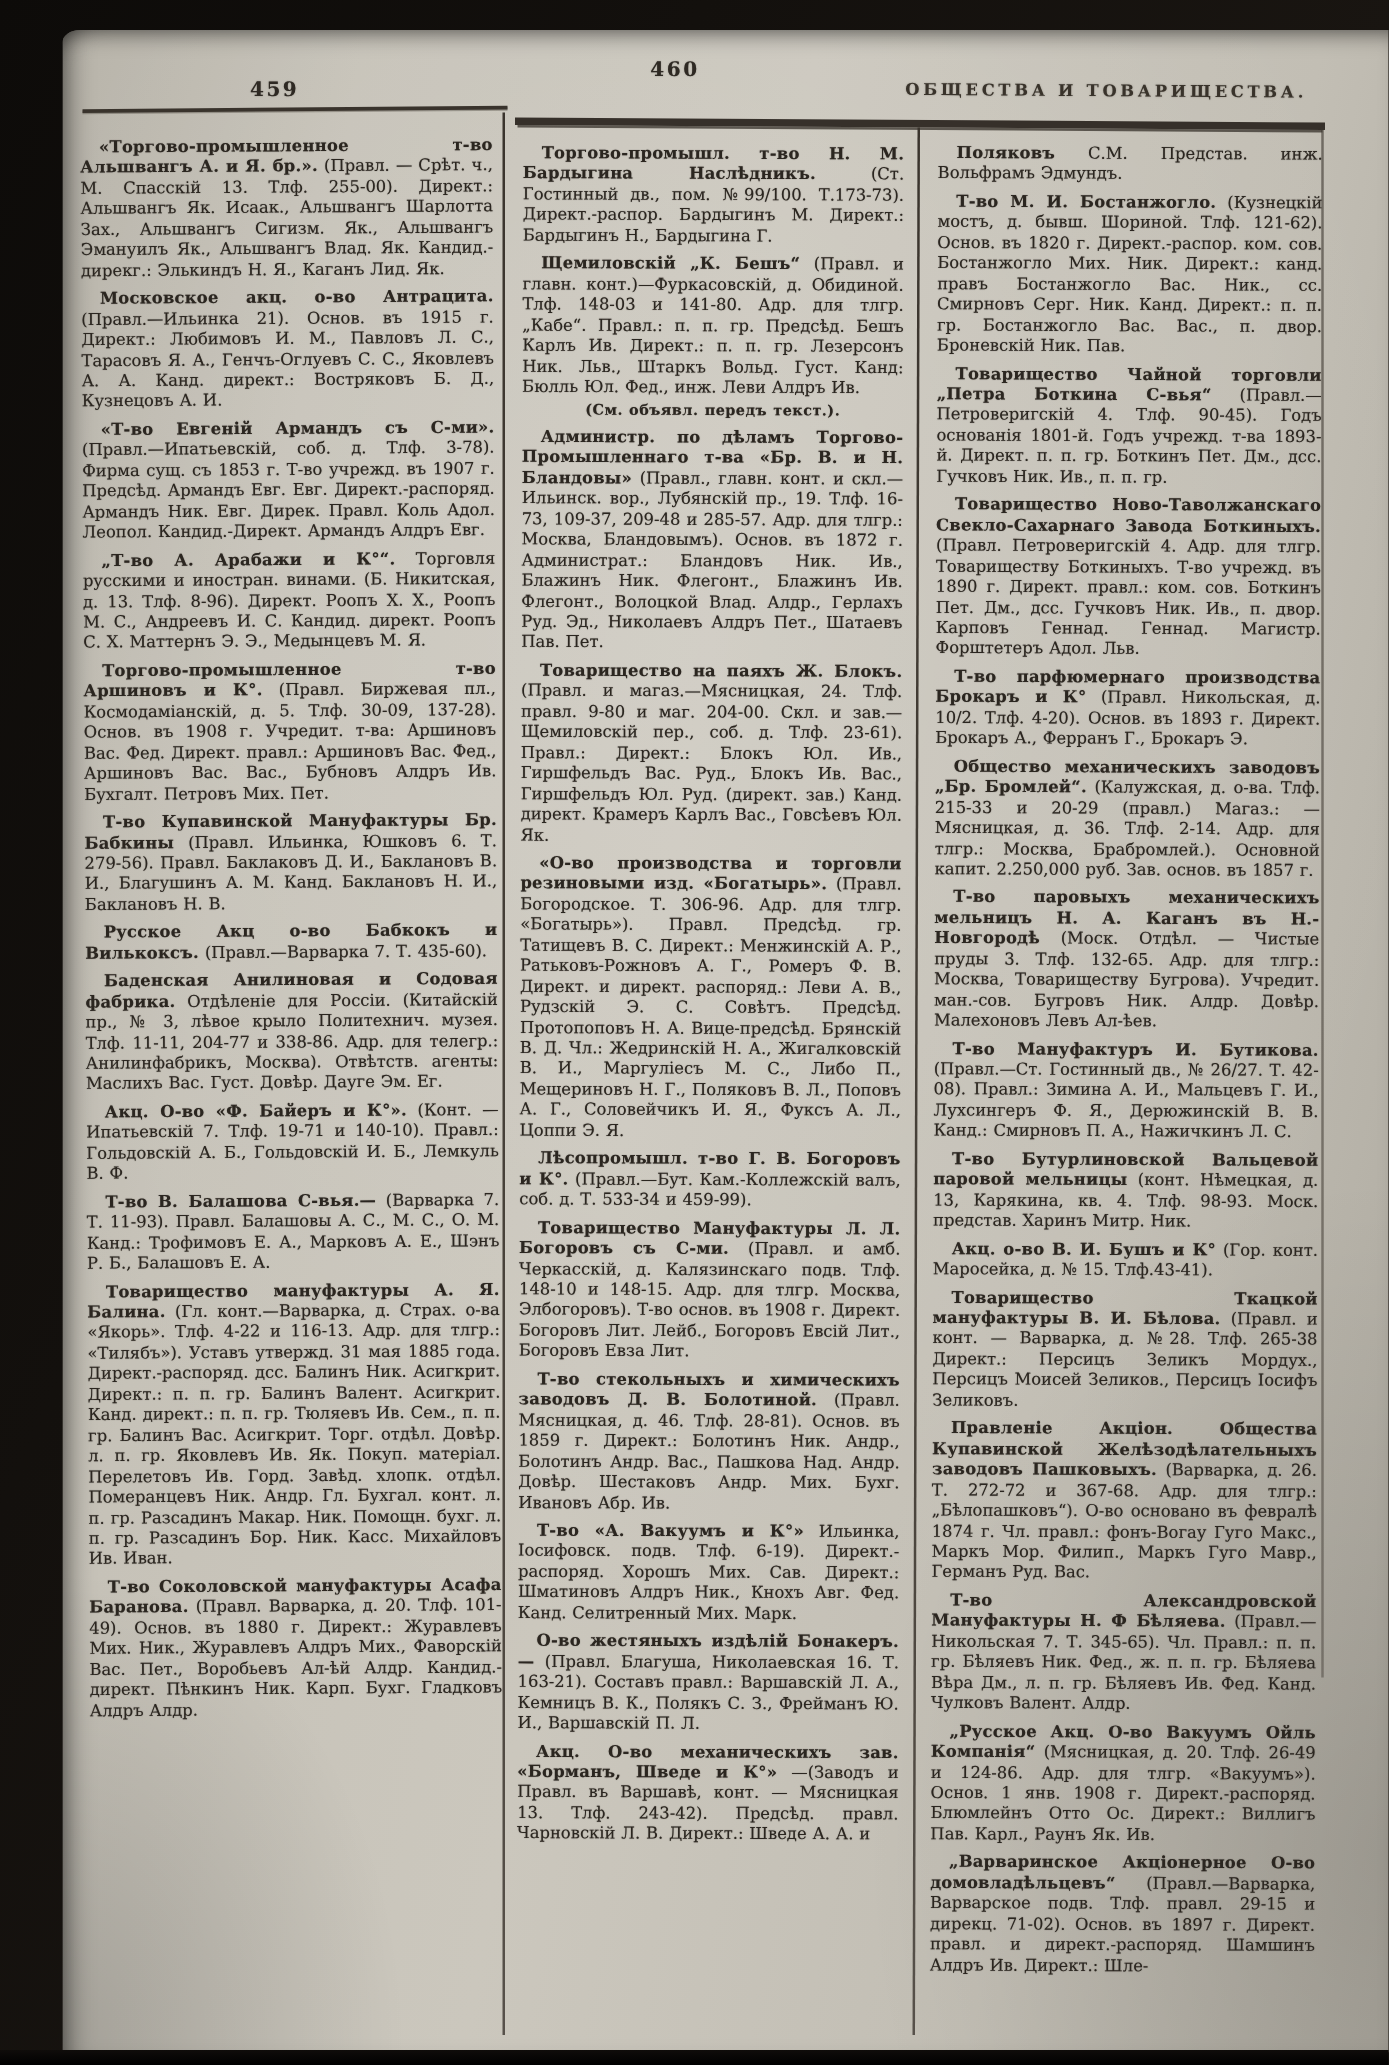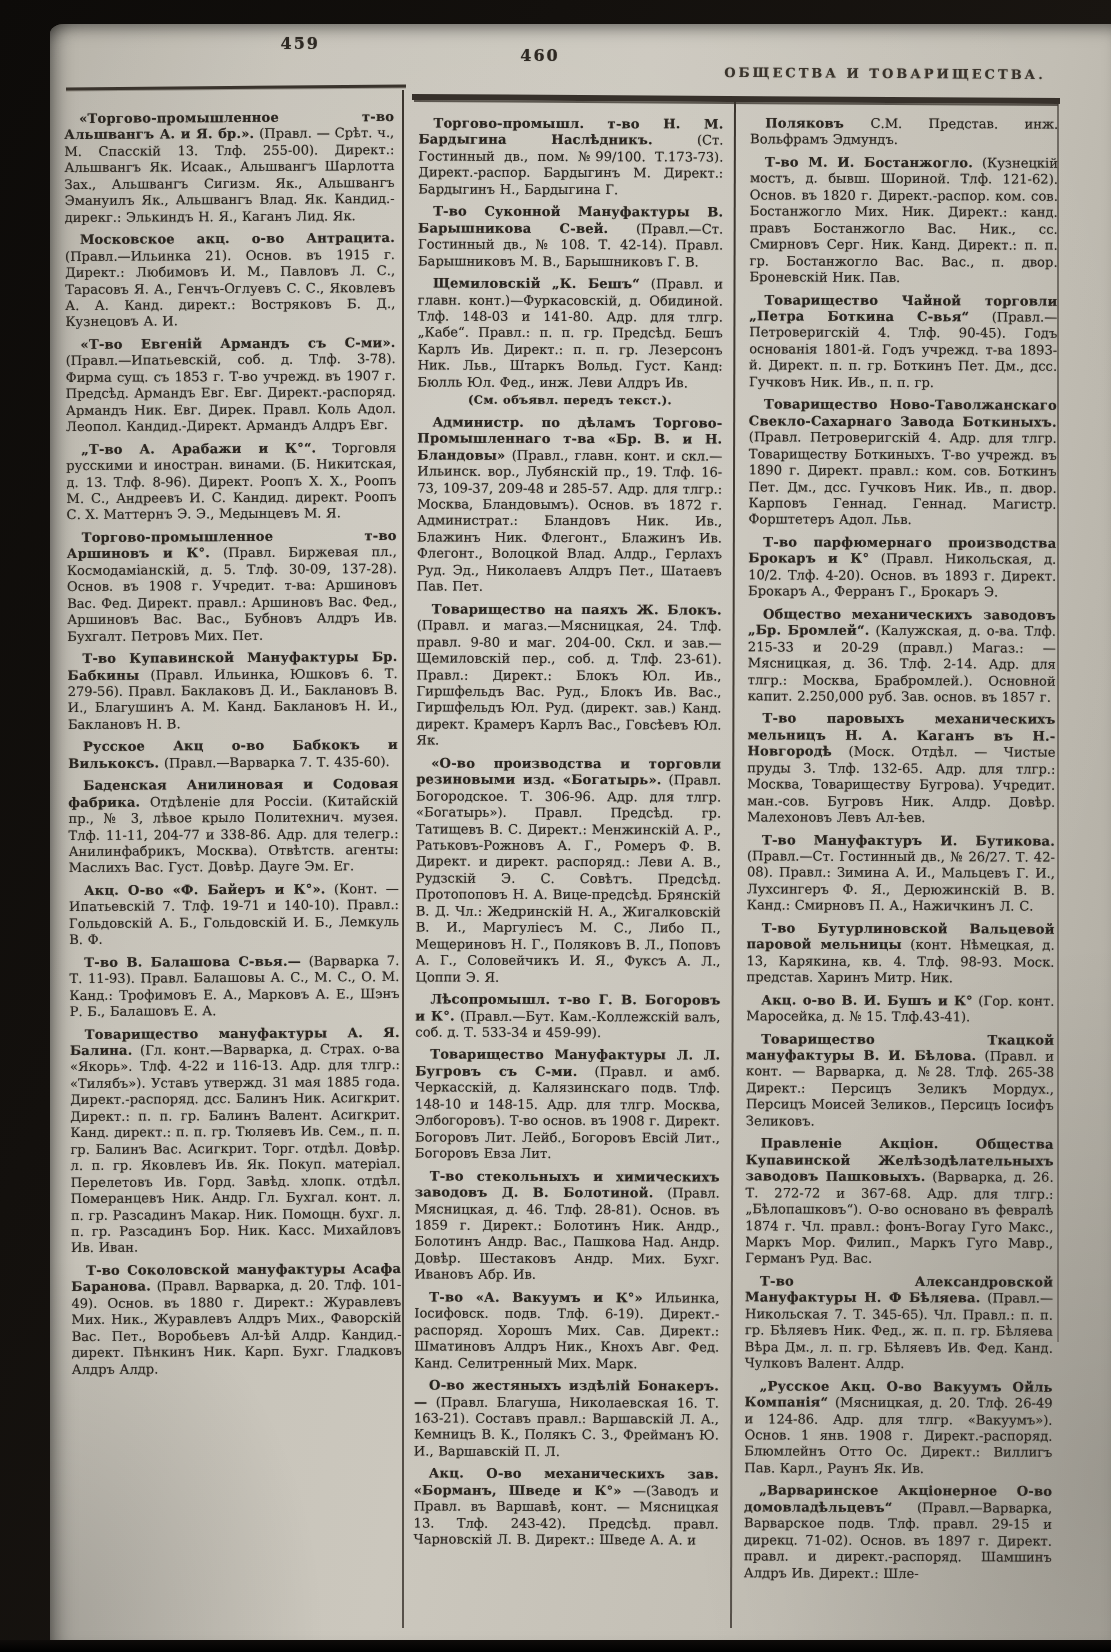--- a/index.html
+++ b/index.html
@@ -24,21 +24,21 @@
       linear-gradient(100deg,#b7b3a9 0%,#c6c2b8 18%,#cbc7bd 45%,#c2beb4 75%,#aeaaa0 100%);
     border-top-left-radius:14px 10px;
     box-shadow:inset 0 14px 18px -12px rgba(0,0,0,.55), inset 18px 0 22px -16px rgba(0,0,0,.6);
   }
   .ink{color:#2b2620;}
   
   .pagenum{
     font-weight:bold;font-size:16px;letter-spacing:2px;color:#2e2923;
     text-shadow:0 0 1px rgba(46,41,35,.55);
   }
-  .pagenum-459{position:absolute;left:150px;top:10px;width:120px;text-align:right;}
+  .pagenum-459{position:absolute;left:150px;top:38px;width:120px;text-align:left;}
   .pagenum-460{position:absolute;left:430px;top:22px;width:120px;text-align:center;}
   .running-title{
     position:absolute;left:650px;top:42px;width:370px;text-align:center;
     font-weight:bold;font-size:13px;letter-spacing:3px;color:#39332b;
     text-shadow:0 0 1.2px rgba(57,51,43,.5);
     transform:rotate(.4deg);
   }
   .rule-459{
     position:absolute;left:16px;top:62px;width:340px;height:3px;
     background:#39332c;box-shadow:0 1px 0 rgba(57,51,44,.35);
@@ -103,27 +103,26 @@
         <p class="entry"><b>Т-во Купавинской Мануфактуры Бр. Бабкины</b> (Правл. Ильинка, Юшковъ 6. Т. 279-56). Правл. Баклаковъ Д. И., Баклановъ В. И., Благушинъ А. М. Канд. Баклановъ Н. И., Баклановъ Н. В.</p>
         <p class="entry"><b>Русское Акц о-во Бабкокъ и Вилькоксъ.</b> (Правл.—Варварка 7. Т. 435-60).</p>
         <p class="entry"><b>Баденская Анилиновая и Содовая фабрика.</b> Отдѣленіе для Россіи. (Китайскій пр., № 3, лѣвое крыло Политехнич. музея. Тлф. 11-11, 204-77 и 338-86. Адр. для телегр.: Анилинфабрикъ, Москва). Отвѣтств. агенты: Маслихъ Вас. Густ. Довѣр. Дауге Эм. Ег.</p>
         <p class="entry"><b>Акц. О-во «Ф. Байеръ и К°».</b> (Конт. —Ипатьевскій 7. Тлф. 19-71 и 140-10). Правл.: Гольдовскій А. Б., Гольдовскій И. Б., Лемкуль В. Ф.</p>
         <p class="entry"><b>Т-во В. Балашова С-вья.—</b> (Варварка 7. Т. 11-93). Правл. Балашовы А. С., М. С., О. М. Канд.: Трофимовъ Е. А., Марковъ А. Е., Шэнъ Р. Б., Балашовъ Е. А.</p>
         <p class="entry"><b>Товарищество мануфактуры А. Я. Балина.</b> (Гл. конт.—Варварка, д. Страх. о-ва «Якорь». Тлф. 4-22 и 116-13. Адр. для тлгр.: «Тилябъ»). Уставъ утвержд. 31 мая 1885 года. Директ.-распоряд. дсс. Балинъ Ник. Асигкрит. Директ.: п. п. гр. Балинъ Валент. Асигкрит. Канд. директ.: п. п. гр. Тюляевъ Ив. Сем., п. п. гр. Балинъ Вас. Асигкрит. Торг. отдѣл. Довѣр. л. п. гр. Яковлевъ Ив. Як. Покуп. матеріал. Перелетовъ Ив. Горд. Завѣд. хлопк. отдѣл. Померанцевъ Ник. Андр. Гл. Бухгал. конт. л. п. гр. Разсадинъ Макар. Ник. Помощн. бухг. л. п. гр. Разсадинъ Бор. Ник. Касс. Михайловъ Ив. Иван.</p>
         <p class="entry"><b>Т-во Соколовской мануфактуры Асафа Баранова.</b> (Правл. Варварка, д. 20. Тлф. 101-49). Основ. въ 1880 г. Директ.: Журавлевъ Мих. Ник., Журавлевъ Алдръ Мих., Фаворскій Вас. Пет., Воробьевъ Ал-ѣй Алдр. Кандид.-директ. Пѣнкинъ Ник. Карп. Бухг. Гладковъ Алдръ Алдр.</p>
       </div>
     <div class="col col-2 ink" id="col2">
         <p class="entry"><b>Торгово-промышл. т-во Н. М. Бардыгина Наслѣдникъ.</b> (Ст. Гостинный дв., пом. №99/100. Т.173-73). Директ.-распор. Бардыгинъ М. Директ.: Бардыгинъ Н., Бардыгина Г.</p>
-        <p class="entry"><b>Т-во Суконной Мануфактуры В. Барышникова С-вей.</b> (Правл.—Ст. Гостинный дв., № 108. Т. 42-14). Правл. Барышниковъ М. В., Барышниковъ Г. В.</p>
         <p class="entry"><b>Щемиловскій „К. Бешъ“</b> (Правл. и главн. конт.)—Фуркасовскій, д. Обидиной. Тлф. 148-03 и 141-80. Адр. для тлгр. „Кабе“. Правл.: п. п. гр. Предсѣд. Бешъ Карлъ Ив. Директ.: п. п. гр. Лезерсонъ Ник. Льв., Штаркъ Вольд. Густ. Канд: Бюлль Юл. Фед., инж. Леви Алдръ Ив.<span class="note">(См. объявл. передъ текст.).</span></p>
         <p class="entry"><b>Администр. по дѣламъ Торгово-Промышленнаго т-ва «Бр. В. и Н. Бландовы»</b> (Правл., главн. конт. и скл.—Ильинск. вор., Лубянскій пр., 19. Тлф. 16-73, 109-37, 209-48 и 285-57. Адр. для тлгр.: Москва, Бландовымъ). Основ. въ 1872 г. Администрат.: Бландовъ Ник. Ив., Блажинъ Ник. Флегонт., Блажинъ Ив. Флегонт., Волоцкой Влад. Алдр., Герлахъ Руд. Эд., Николаевъ Алдръ Пет., Шатаевъ Пав. Пет.</p>
         <p class="entry"><b>Товарищество на паяхъ Ж. Блокъ.</b> (Правл. и магаз.—Мясницкая, 24. Тлф. правл. 9-80 и маг. 204-00. Скл. и зав.—Щемиловскій пер., соб. д. Тлф. 23-61). Правл.: Директ.: Блокъ Юл. Ив., Гиршфельдъ Вас. Руд., Блокъ Ив. Вас., Гиршфельдъ Юл. Руд. (директ. зав.) Канд. директ. Крамеръ Карлъ Вас., Говсѣевъ Юл. Як.</p>
         <p class="entry"><b>«О-во производства и торговли резиновыми изд. «Богатырь».</b> (Правл. Богородское. Т. 306-96. Адр. для тлгр. «Богатырь»). Правл. Предсѣд. гр. Татищевъ В. С. Директ.: Менжинскій А. Р., Ратьковъ-Рожновъ А. Г., Ромеръ Ф. В. Директ. и директ. распоряд.: Леви А. В., Рудзскій Э. С. Совѣтъ. Предсѣд. Протопоповъ Н. А. Вице-предсѣд. Брянскій В. Д. Чл.: Жедринскій Н. А., Жигалковскій В. И., Маргуліесъ М. С., Либо П., Мещериновъ Н. Г., Поляковъ В. Л., Поповъ А. Г., Соловейчикъ И. Я., Фуксъ А. Л., Цоппи Э. Я.</p>
         <p class="entry"><b>Лѣсопромышл. т-во Г. В. Богоровъ и К°.</b> (Правл.—Бут. Кам.-Коллежскій валъ, соб. д. Т. 533-34 и 459-99).</p>
-        <p class="entry"><b>Товарищество Мануфактуры Л. Л. Бугровъ съ С-ми.</b> (Правл. и амб. Черкасскій, д. Калязинскаго подв. Тлф. 148-10 и 148-15. Адр. для тлгр. Москва, Элбогоровъ). Т-во основ. въ 1908 г. Директ. Богоровъ Лит. Лейб., Богоровъ Евсій Лит., Богоровъ Евза Лит.</p>
+        <p class="entry"><b>Товарищество Мануфактуры Л. Л. Богоровъ съ С-ми.</b> (Правл. и амб. Черкасскій, д. Калязинскаго подв. Тлф. 148-10 и 148-15. Адр. для тлгр. Москва, Элбогоровъ). Т-во основ. въ 1908 г. Директ. Богоровъ Лит. Лейб., Богоровъ Евсій Лит., Богоровъ Евза Лит.</p>
         <p class="entry"><b>Т-во стекольныхъ и химическихъ заводовъ Д. В. Болотиной.</b> (Правл. Мясницкая, д. 46. Тлф. 28-81). Основ. въ 1859 г. Директ.: Болотинъ Ник. Андр., Болотинъ Андр. Вас., Пашкова Над. Андр. Довѣр. Шестаковъ Андр. Мих. Бухг. Ивановъ Абр. Ив.</p>
         <p class="entry"><b>Т-во «А. Вакуумъ и К°»</b> Ильинка, Іосифовск. подв. Тлф. 6-19). Директ.-распоряд. Хорошъ Мих. Сав. Директ.: Шматиновъ Алдръ Ник., Кнохъ Авг. Фед. Канд. Селитренный Мих. Марк.</p>
         <p class="entry"><b>О-во жестяныхъ издѣлій Бонакеръ.—</b> (Правл. Благуша, Николаевская 16. Т. 163-21). Составъ правл.: Варшавскій Л. А., Кемницъ В. К., Полякъ С. З., Фрейманъ Ю. И., Варшавскій П. Л.</p>
         <p class="entry"><b>Акц. О-во механическихъ зав. «Борманъ, Шведе и К°»</b> —(Заводъ и Правл. въ Варшавѣ, конт. — Мясницкая 13. Тлф. 243-42). Предсѣд. правл. Чарновскій Л. В. Директ.: Шведе А. А. и</p>
       </div>
     <div class="col col-3 ink" id="col3">
         <p class="entry"><b>Поляковъ</b> С.М. Представ. инж. Вольфрамъ Эдмундъ.</p>
         <p class="entry"><b>Т-во М. И. Бостанжогло.</b> (Кузнецкій мостъ, д. бывш. Шориной. Тлф. 121-62). Основ. въ 1820 г. Директ.-распор. ком. сов. Бостанжогло Мих. Ник. Директ.: канд. правъ Бостанжогло Вас. Ник., сс. Смирновъ Серг. Ник. Канд. Директ.: п. п. гр. Бостанжогло Вас. Вас., п. двор. Броневскій Ник. Пав.</p>
         <p class="entry"><b>Товарищество Чайной торговли „Петра Боткина С-вья“</b> (Правл.— Петроверигскій 4. Тлф. 90-45). Годъ основанія 1801-й. Годъ учрежд. т-ва 1893-й. Директ. п. п. гр. Боткинъ Пет. Дм., дсс. Гучковъ Ник. Ив., п. п. гр.</p>
         <p class="entry"><b>Товарищество Ново-Таволжанскаго Свекло-Сахарнаго Завода Боткиныхъ.</b> (Правл. Петроверигскій 4. Адр. для тлгр. Товариществу Боткиныхъ. Т-во учрежд. въ 1890 г. Директ. правл.: ком. сов. Боткинъ Пет. Дм., дсс. Гучковъ Ник. Ив., п. двор. Карповъ Геннад. Геннад. Магистр. Форштетеръ Адол. Льв.</p>

